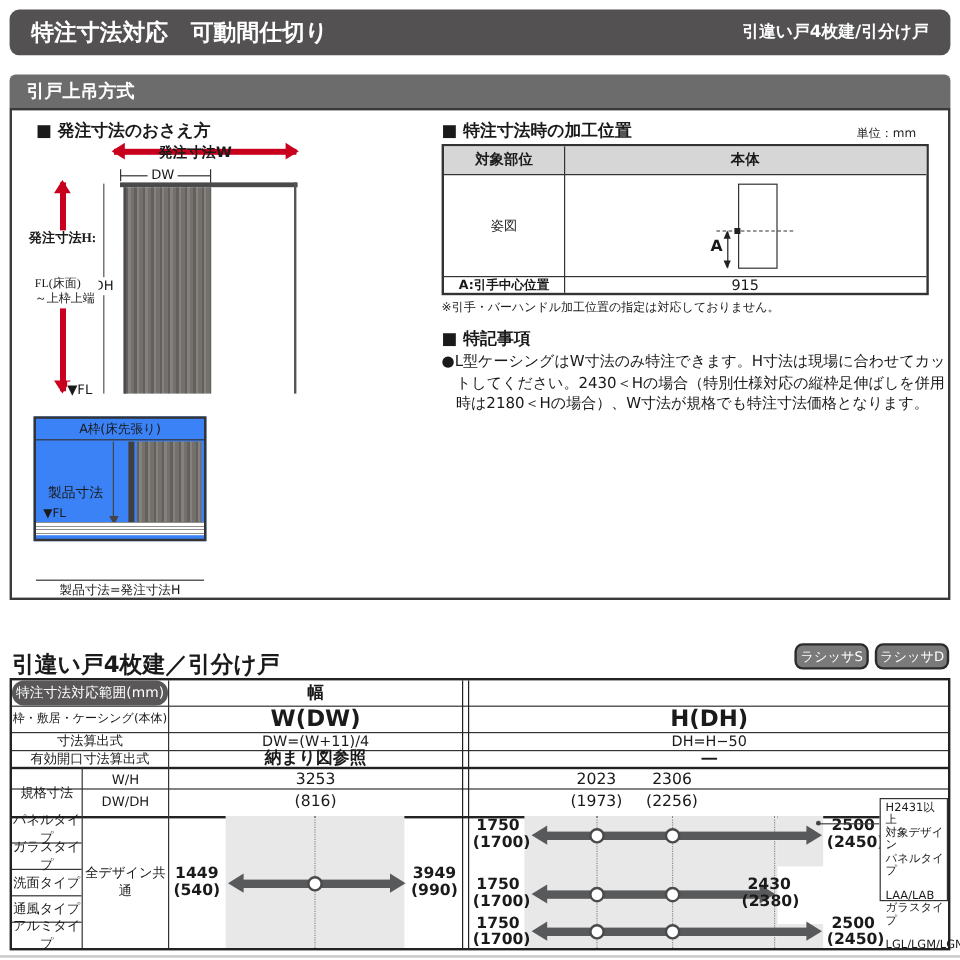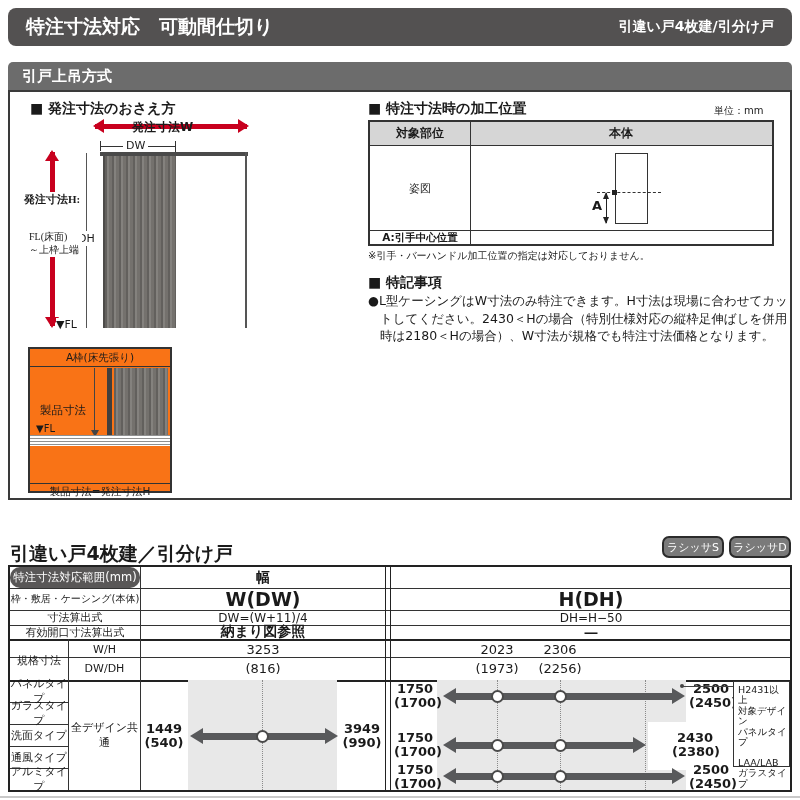--- a/index.html
+++ b/index.html
@@ -77,21 +77,21 @@
 <div class="abs red-u" style="left:45px;top:150px;"></div>
 <div class="abs red-d" style="left:45px;top:317px;"></div>
 
 <div class="abs" style="left:22px;top:192px;background:#fff;padding:1px 2px;line-height:13px;z-index:3;font-family:Liberation Serif, serif;">
   <div class="b" style="font-size:11px;">発注寸法H:</div>
   <div class="smtxt" style="padding-left:5px;margin-top:24px;">FL(床面)</div>
   <div class="smtxt" style="padding-left:5px;">～上枠上端</div>
 </div>
 <div class="abs" style="left:56px;top:318px;font-size:11px;background:#fff;z-index:3;">▼FL</div>
 
-<div class="abs" style="left:28px;top:347px;width:144px;height:146px;border:2px solid #333;box-sizing:border-box;background:#f97316;">
+<div class="abs" style="left:28px;top:347px;width:144px;height:104px;border:2px solid #333;box-sizing:border-box;background:#3b82f6;">
   <div class="ctr" style="height:17px;font-size:10.5px;border-bottom:1.5px solid #333;">A枠(床先張り)</div>
   <div style="position:relative;height:116px;">
     <div class="abs" style="left:77px;top:1px;width:5px;height:67px;background:#413f3e;"></div>
     <div class="abs wood" style="left:84px;top:1px;width:54px;height:67px;"></div>
     <div class="abs" style="left:10px;top:36px;font-size:11.5px;">製品寸法</div>
     <div class="abs vline" style="left:64px;top:1px;height:64px;border-left-color:#444;"></div>
     <div class="abs" style="left:61px;top:63px;width:0;height:0;border-left:4px solid transparent;border-right:4px solid transparent;border-top:7px solid #444;"></div>
     <div class="abs" style="left:6px;top:56px;font-size:10px;">▼FL</div>
     <div class="abs" style="left:0;top:68px;width:140px;height:11px;background:repeating-linear-gradient(180deg,#909090 0 1px,#fff 1px 3px);"></div>
   </div>
@@ -113,20 +113,21 @@
   <div class="abs" style="left:245px;top:31px;width:33px;height:71px;border:1.5px solid #333;box-sizing:border-box;"></div>
   <div class="abs" style="left:227px;top:70px;width:64px;height:0;border-top:1px dashed #333;"></div>
   <div class="abs" style="left:242px;top:68px;width:5px;height:5px;background:#222;"></div>
   <div class="abs vline" style="left:236px;top:71px;height:30px;border-left-color:#222;"></div>
   <div class="abs" style="left:233px;top:70px;width:0;height:0;border-left:3.5px solid transparent;border-right:3.5px solid transparent;border-bottom:7px solid #222;"></div>
   <div class="abs" style="left:233px;top:95px;width:0;height:0;border-left:3.5px solid transparent;border-right:3.5px solid transparent;border-top:7px solid #222;"></div>
   <div class="abs b" style="left:222px;top:76px;font-size:13px;">A</div>
 
   <div class="abs hline" style="left:0;top:108px;width:402px;border-top-width:1.5px;"></div>
   <div class="abs ctr b" style="left:0;top:109px;width:100px;height:13px;font-size:10.5px;">A:引手中心位置</div>
+  <div class="abs ctr" style="left:100px;top:109px;width:302px;height:13px;font-size:12px;">915</div>
 </div>
 <div class="abs" style="left:368px;top:249px;font-size:10px;">※引手・バーハンドル加工位置の指定は対応しておりません。</div>
 
 <div class="abs b" style="left:368px;top:274px;font-size:14px;">■ 特記事項</div>
 <div class="abs" style="left:368px;top:292px;width:424px;font-size:12.5px;line-height:17.5px;padding-left:12px;text-indent:-12px;box-sizing:border-box;">●L型ケーシングはW寸法のみ特注できます。H寸法は現場に合わせてカットしてください。2430＜Hの場合（特別仕様対応の縦枠足伸ばしを併用時は2180＜Hの場合）、W寸法が規格でも特注寸法価格となります。</div>
 
 <div class="abs b" style="left:10px;top:541px;font-size:19px;">引違い戸4枚建／引分け戸</div>
 <div class="abs tabbtn" style="left:662px;top:536px;">
     <span>ラシッサS</span>
   </div>
@@ -223,42 +224,42 @@
 
   <div class="abs rlabel" style="left:384px;top:164px;width:42px;">
     <div>1750</div>
     <div>(1700)</div>
   </div>
   <div class="abs gbar" style="left:441px;top:175px;width:185px;"></div>
   <div class="abs g-l" style="left:433px;top:170px;"></div>
   <div class="abs g-r" style="left:623px;top:170px;"></div>
   <div class="abs circ" style="left:481px;top:172px;"></div>
   <div class="abs circ" style="left:544px;top:172px;"></div>
-  <div class="abs rlabel" style="left:662px;top:164px;width:46px;">
+  <div class="abs rlabel" style="left:608px;top:164px;width:46px;">
     <div>2430</div>
     <div>(2380)</div>
   </div>
 
   <div class="abs rlabel" style="left:384px;top:196px;width:42px;">
     <div>1750</div>
     <div>(1700)</div>
   </div>
   <div class="abs gbar" style="left:441px;top:206px;width:224px;"></div>
   <div class="abs g-l" style="left:433px;top:201px;"></div>
   <div class="abs g-r" style="left:662px;top:201px;"></div>
   <div class="abs circ" style="left:481px;top:203px;"></div>
   <div class="abs circ" style="left:544px;top:203px;"></div>
   <div class="abs rlabel" style="left:679px;top:196px;width:44px;">
     <div>2500</div>
     <div>(2450)</div>
   </div>
 
   <div class="abs hline" style="left:672px;top:119px;width:51px;border-top-color:#444;"></div>
   <div class="abs" style="left:670px;top:117px;width:4px;height:4px;background:#444;border-radius:50%;"></div>
-  <div class="abs callout" style="left:723px;top:114px;width:57px;height:86px;">
+  <div class="abs callout" style="left:723px;top:98px;width:57px;height:86px;">
     <div>H2431以上</div>
     <div>対象デザイン</div>
     <div>パネルタイプ</div>
     <div>　LAA/LAB</div>
     <div>ガラスタイプ</div>
     <div>　LGL/LGM/LGN</div>
 
   </div>
 </div>
 

